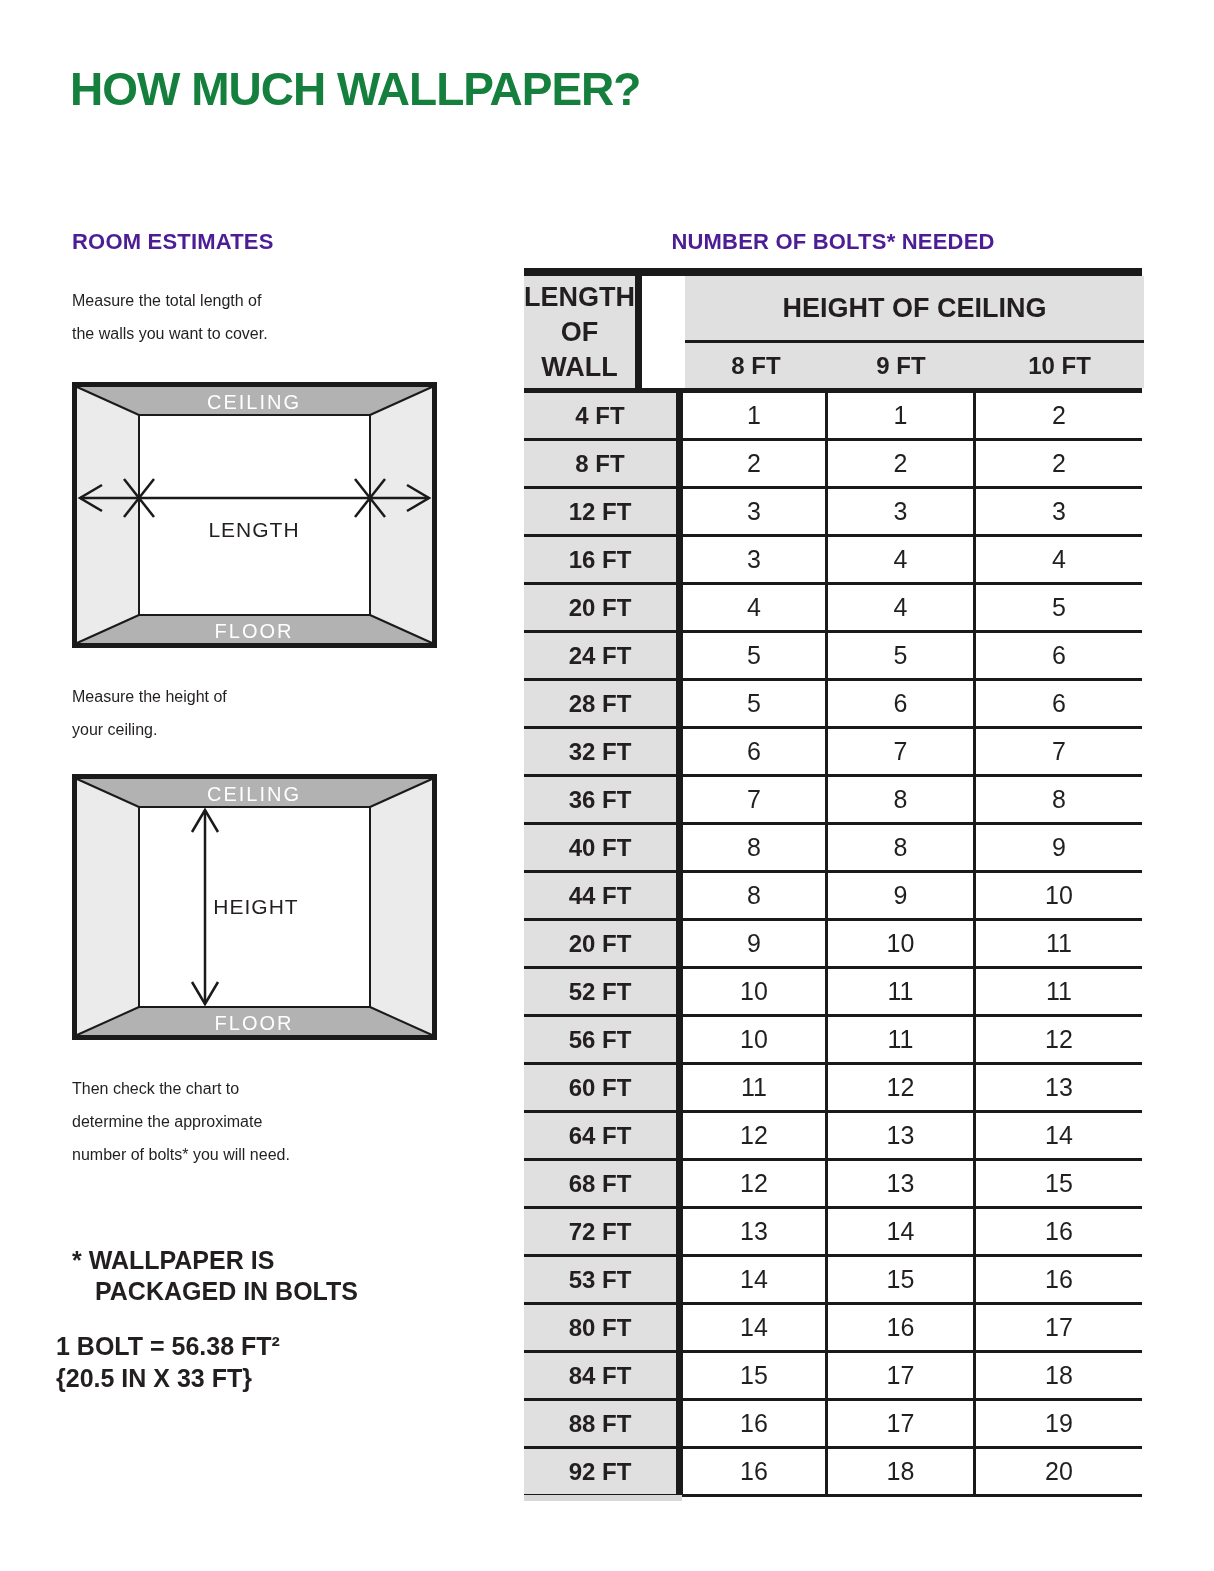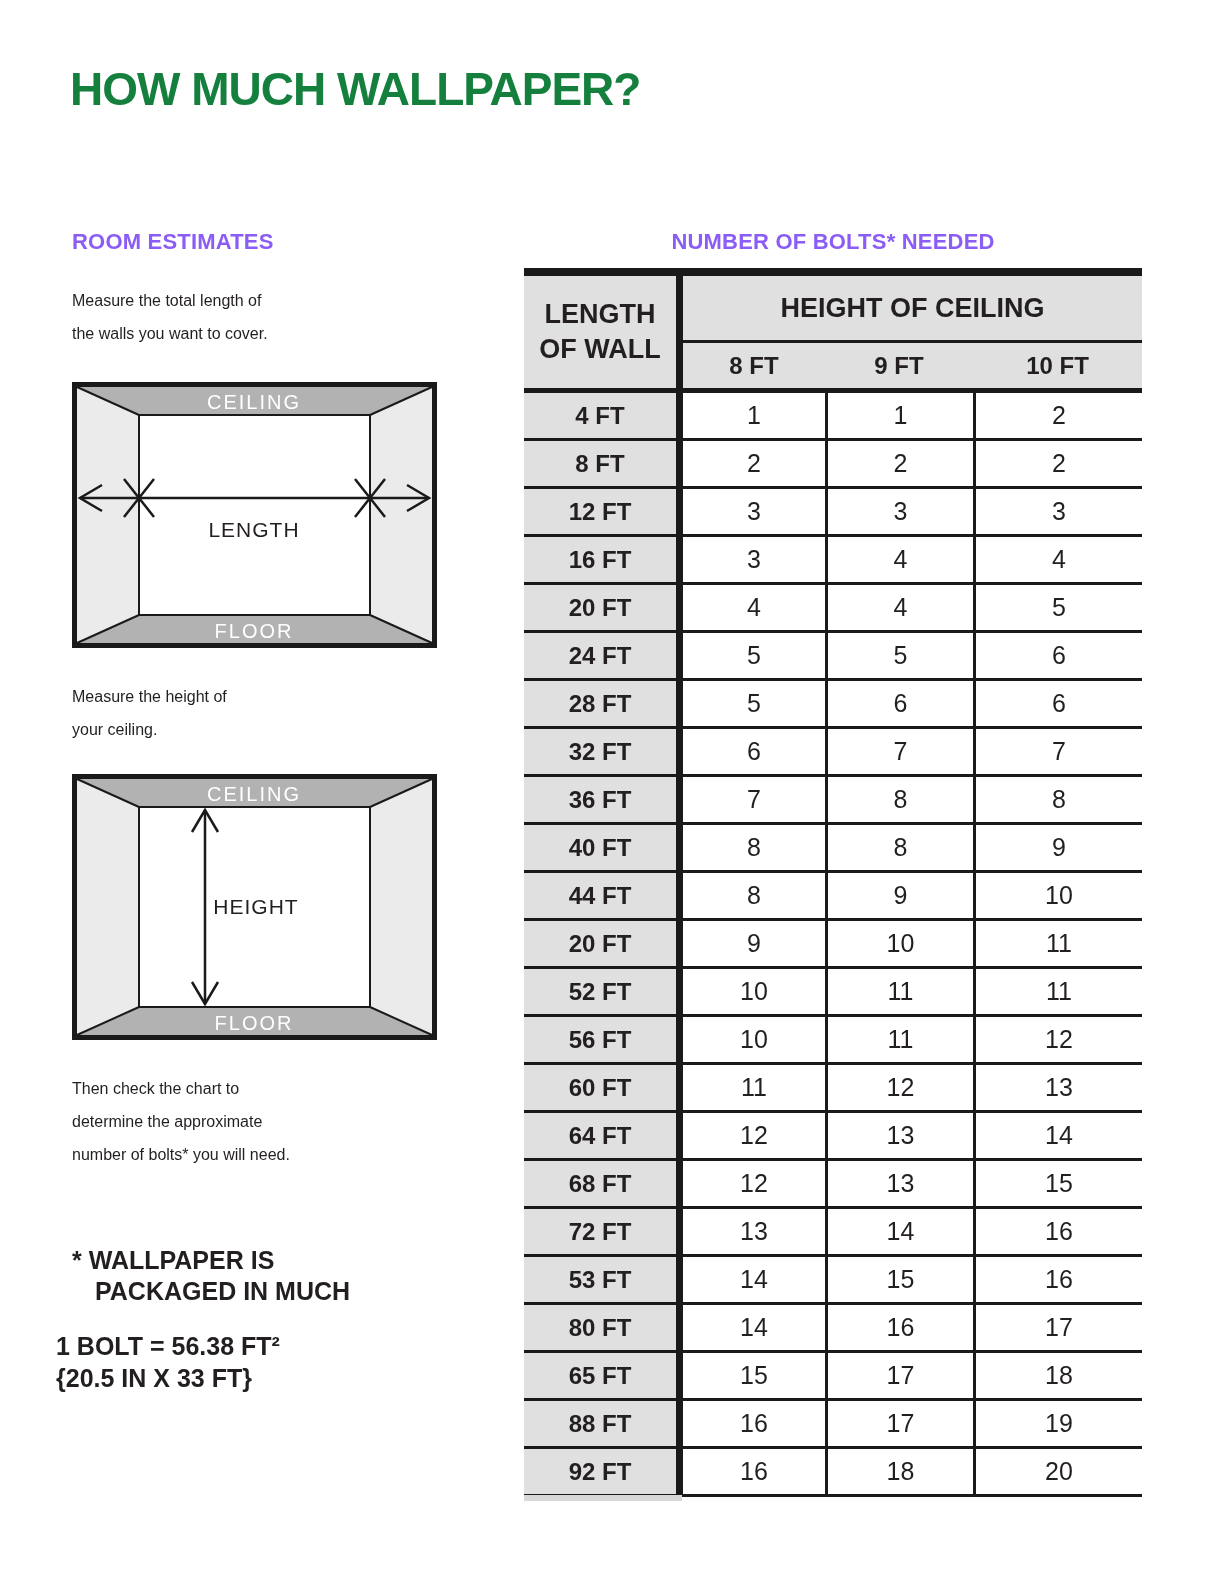--- a/index.html
+++ b/index.html
@@ -9,21 +9,21 @@
     color:#231f20;
   }
   .abs { position:absolute; }
 
   .page-title {
     left:70px; top:62px;
     font-size:46px; font-weight:bold; letter-spacing:-1px;
     color:#15803d;
   }
   .section-heading {
-    font-size:22px; font-weight:bold; color:#8b5cf6; letter-spacing:0.2px;
+    font-size:22px; font-weight:bold; color:#4c1d95; letter-spacing:0.2px;
   }
   #room-estimates-heading { left:72px; top:229px; }
   #bolts-heading { left:524px; top:229px; width:618px; text-align:center; }
 
   .body-text {
     font-size:16px; line-height:33px; white-space:pre-line;
   }
   #step1-text { left:72px; top:284px; }
   #step2-text { left:72px; top:680px; }
   #step3-text { left:72px; top:1072px; }
@@ -46,21 +46,21 @@
   .dim-label  { font-size:21px; fill:#231f20; letter-spacing:1px; }
 
   
   .bolt-table { left:524px; top:268px; width:618px; border-top:8px solid #1a1a1a; }
   .thead { display:flex; border-bottom:5px solid #1a1a1a; }
   .rowgroup-cell {
     width:159px; box-sizing:border-box; border-right:7px solid #1a1a1a;
     background:#e0e0e0; display:flex; align-items:center; justify-content:center;
     text-align:center; font-weight:bold; font-size:27px; line-height:35px; white-space:pre-line;
   }
-  .headright { flex:1; }
+  .headright { flex:1;padding-left:43px; }
   .colgroup-cell {
     height:64px; background:#e0e0e0; border-bottom:3px solid #1a1a1a;
     display:flex; align-items:center; justify-content:center;
     font-weight:bold; font-size:27px;
   }
   .subhead { display:flex; height:45px; background:#e0e0e0; font-weight:bold; font-size:24px; }
   .subhead > div { display:flex; align-items:center; justify-content:center; }
   .sh0 { width:142px; } .sh1 { width:148px; } .sh2 { width:169px; }
 
   .trow { display:flex; height:48px; box-sizing:border-box; border-bottom:3px solid #1a1a1a; }
@@ -134,21 +134,21 @@
   <text class="wall-label" x="182" y="256" text-anchor="middle">FLOOR</text>
   <text class="dim-label" x="184" y="140" text-anchor="middle">HEIGHT</text>
 </svg>
 
 <div class="abs body-text" id="step3-text">Then check the chart to
 determine the approximate
 number of bolts* you will need.</div>
 
 <div class="abs footnote">
   <div>* WALLPAPER IS</div>
-  <div class="indent">PACKAGED IN MUCH</div>
+  <div class="indent">PACKAGED IN BOLTS</div>
 </div>
 
 <div class="abs bolt-spec">1 BOLT = 56.38 FT²
 {20.5 IN X 33 FT}</div>
 
 <div class="abs bolt-table">
   <div class="thead">
     <div class="rowgroup-cell">LENGTH
 OF WALL</div>
     <div class="headright">
@@ -275,21 +275,21 @@
         <div class="dcell d1">15</div>
         <div class="dcell d2">16</div>
       </div>
       <div class="trow">
         <div class="lcell">80 FT</div>
         <div class="dcell d0">14</div>
         <div class="dcell d1">16</div>
         <div class="dcell d2">17</div>
       </div>
       <div class="trow">
-        <div class="lcell">65 FT</div>
+        <div class="lcell">84 FT</div>
         <div class="dcell d0">15</div>
         <div class="dcell d1">17</div>
         <div class="dcell d2">18</div>
       </div>
       <div class="trow">
         <div class="lcell">88 FT</div>
         <div class="dcell d0">16</div>
         <div class="dcell d1">17</div>
         <div class="dcell d2">19</div>
       </div>

